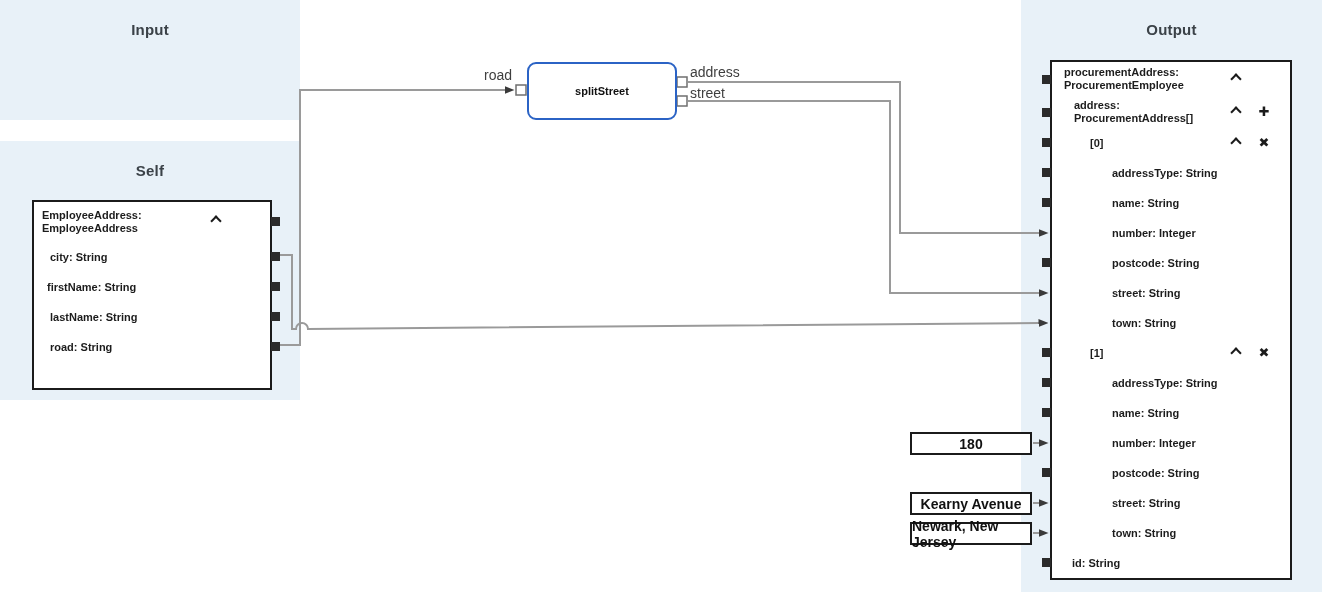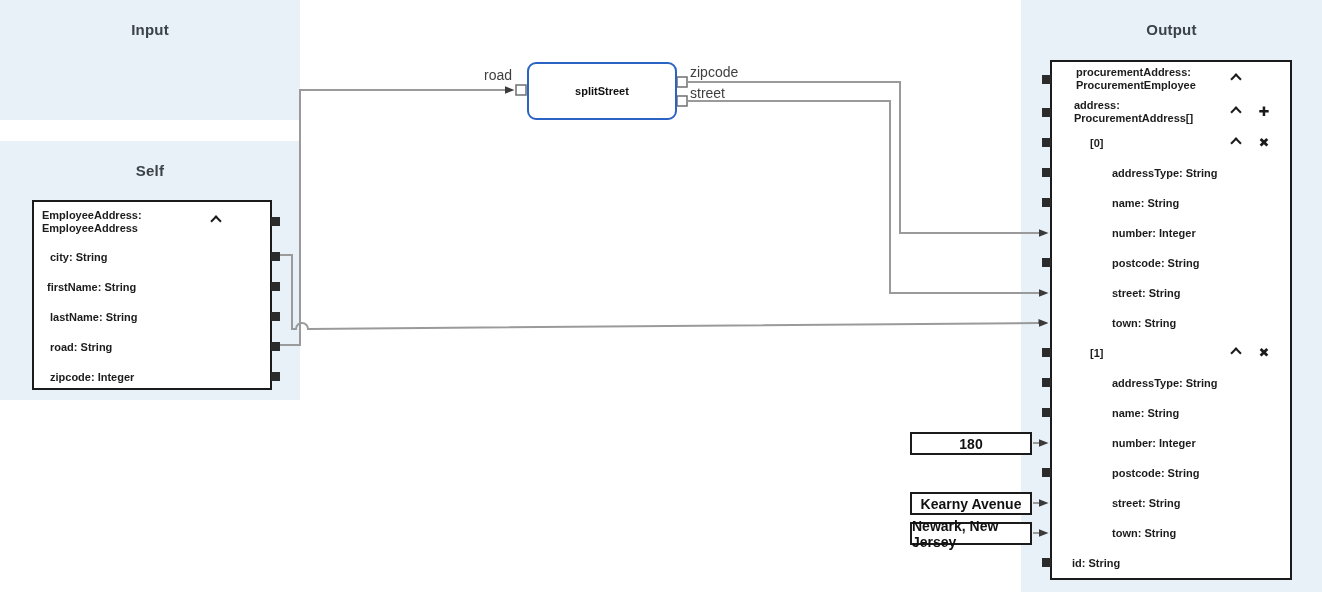--- a/index.html
+++ b/index.html
@@ -100,46 +100,42 @@
       <i class="sq right" style="top:10px"></i>
     </div>
     <div class="t-row" style="height:30px;padding-left:16px">
       <span>lastName: String</span>
       <i class="sq right" style="top:10px"></i>
     </div>
     <div class="t-row" style="height:30px;padding-left:16px">
       <span>road: String</span>
       <i class="sq right" style="top:10px"></i>
     </div>
-    <div class="t-row" style="height:30px;padding-left:16px">
-      <span>zipcode: Integer</span>
-      <i class="sq right" style="top:10px"></i>
-    </div>
   </div>
 
   <div class="func-node">
     <span>splitStreet</span>
   </div>
   <div class="port-label" style="left:462px;top:67px;width:50px;text-align:right">road</div>
-  <div class="port-label" style="left:690px;top:64px">zipcode</div>
+  <div class="port-label" style="left:690px;top:64px">address</div>
   <div class="port-label" style="left:690px;top:85px">street</div>
 
   <div class="const-box" style="top:432px">
     <span>180</span>
   </div>
   <div class="const-box" style="top:492px">
     <span>Kearny Avenue</span>
   </div>
   <div class="const-box" style="top:522px">
     <span>Newark, New Jersey</span>
   </div>
 
   <div class="tree-box" style="left:1050px;top:60px;width:242px;height:520px">
 
-    <div class="t-row" style="height:34px;padding-left:24px">
+    <div class="t-row" style="height:34px;padding-left:12px">
       <div class="lines">
         <div>procurementAddress:</div>
         <div>ProcurementEmployee</div>
       </div>
       <i class="caret" style="left:180px;top:13px"></i>
       <i class="sq left" style="top:13px"></i>
     </div>
 
     <div class="t-row" style="height:32px;padding-left:22px">
       <div class="lines">

